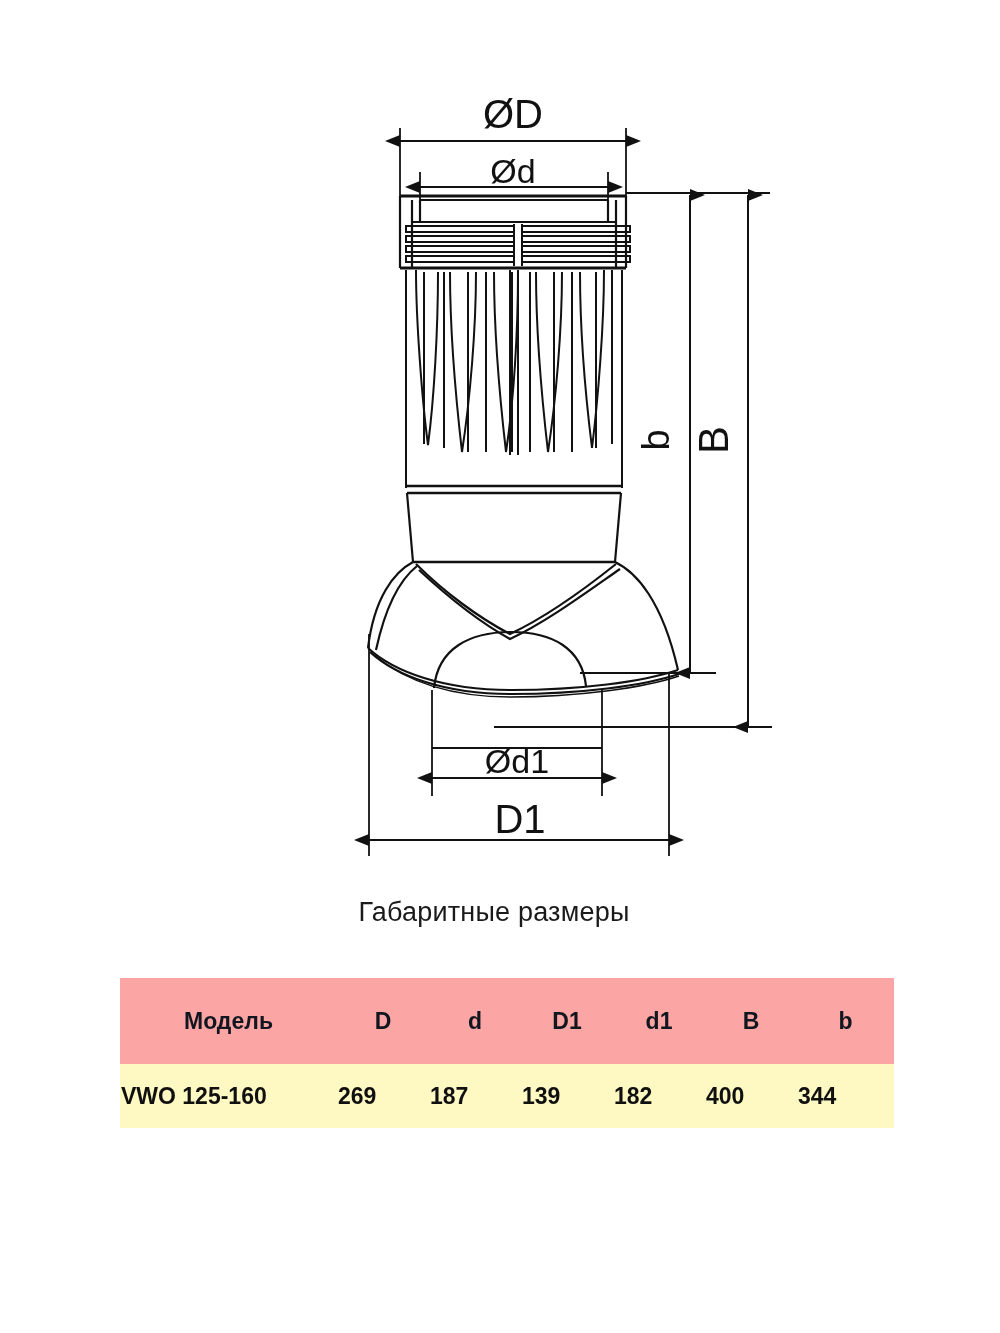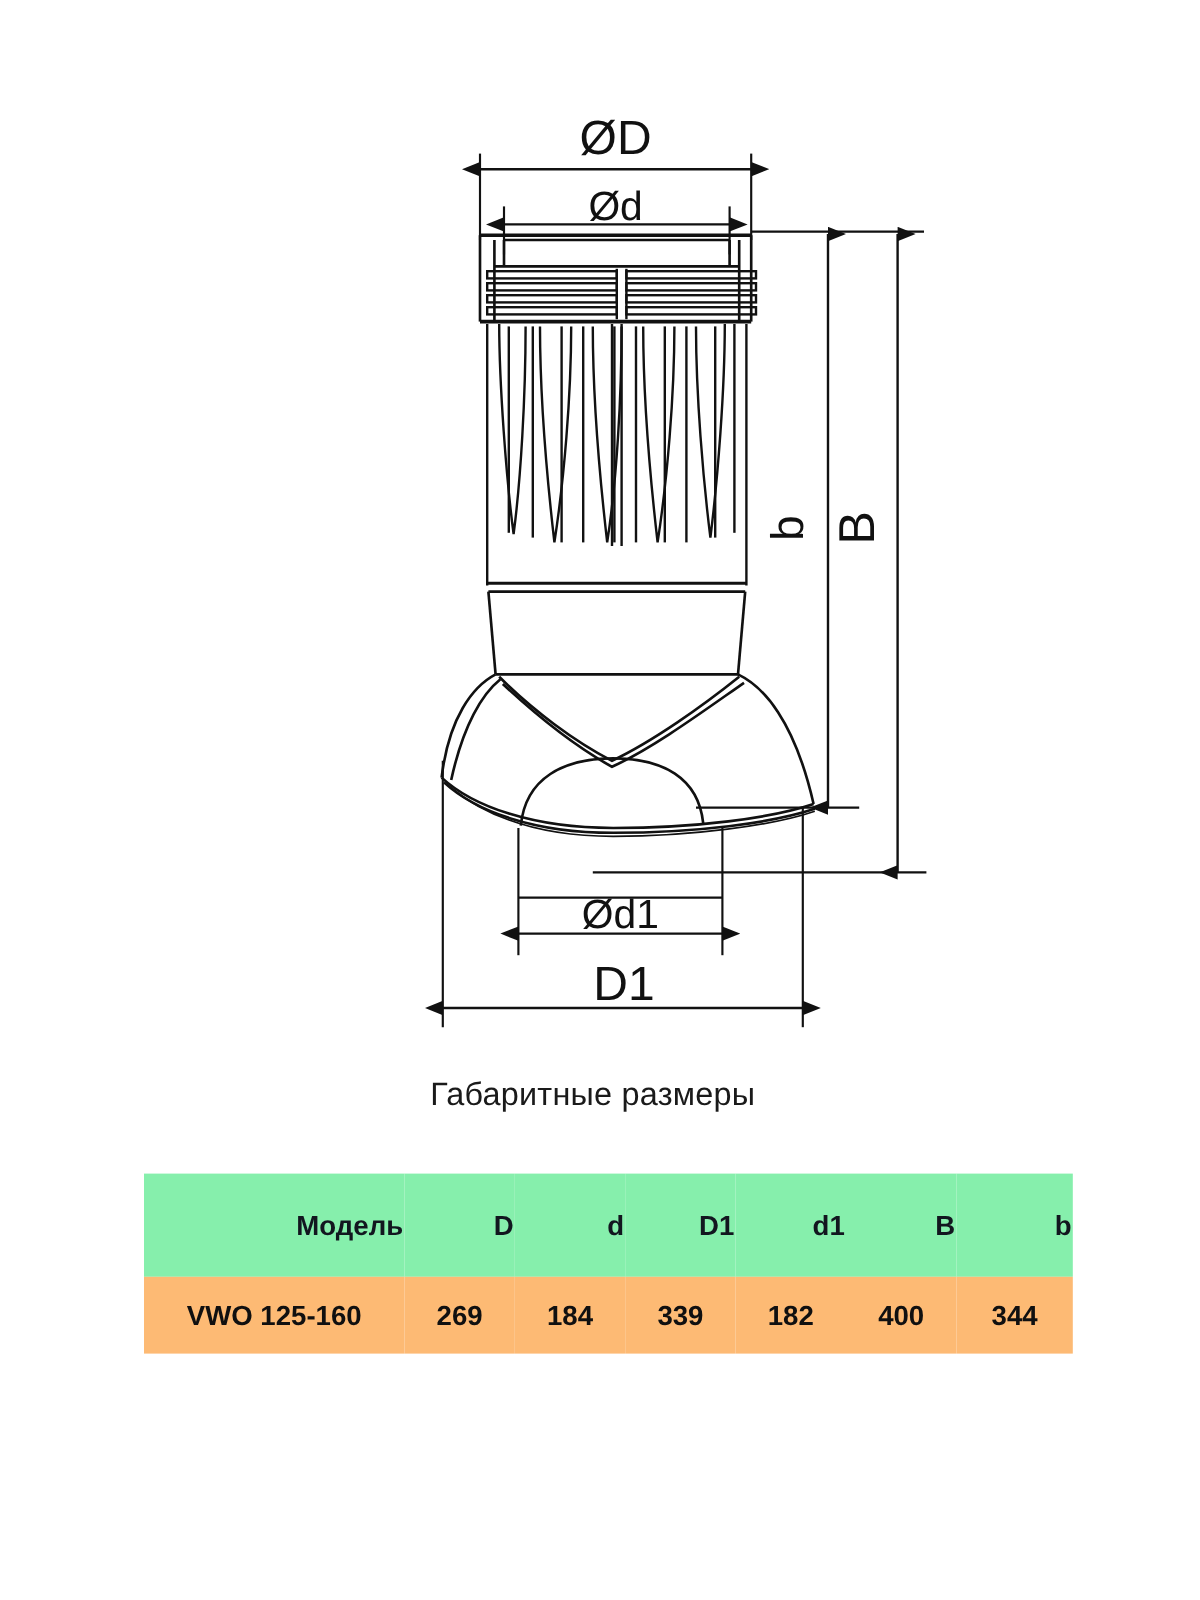--- a/index.html
+++ b/index.html
@@ -21,31 +21,31 @@
     color:#1a1a1a;
   }
 
   .spec-table{
     position:absolute;left:120px;top:978px;width:760px;
   }
   .spec-table table{
     border-collapse:collapse;width:760px;table-layout:fixed;
   }
   .spec-table thead th{
-    background:#86efac;
+    background:#fca5a5;
     height:84px;
     font-size:23px;font-weight:bold;color:#12161f;
-    text-align:right;vertical-align:middle;
+    text-align:center;vertical-align:middle;
     border:none;
   }
   .spec-table tbody td{
     height:62px;
     font-size:23px;font-weight:bold;color:#101010;
-    text-align:center;vertical-align:middle;
-    background:#fdba74;border:none;
+    vertical-align:middle;
+    background:#fef9c3;border:none;
   }
   .col-model{width:215px;}
   .col-num{width:90px;}
   .col-num-wide{width:95px;}
 </style>
 </head>
 <body>
 
 <div class="drawing-area">
   <svg width="1000" height="880" viewBox="0 0 1000 880" xmlns="http://www.w3.org/2000/svg">
@@ -207,21 +207,21 @@
         <th class="col-num">D1</th>
         <th class="col-num">d1</th>
         <th class="col-num">B</th>
         <th class="col-num-wide">b</th>
       </tr>
     </thead>
     <tbody>
       <tr>
         <td>VWO 125-160</td>
         <td>269</td>
-        <td>184</td>
-        <td>339</td>
+        <td>187</td>
+        <td>139</td>
         <td>182</td>
         <td>400</td>
         <td>344</td>
       </tr>
     </tbody>
   </table>
 </div>
 
 </body></html>

